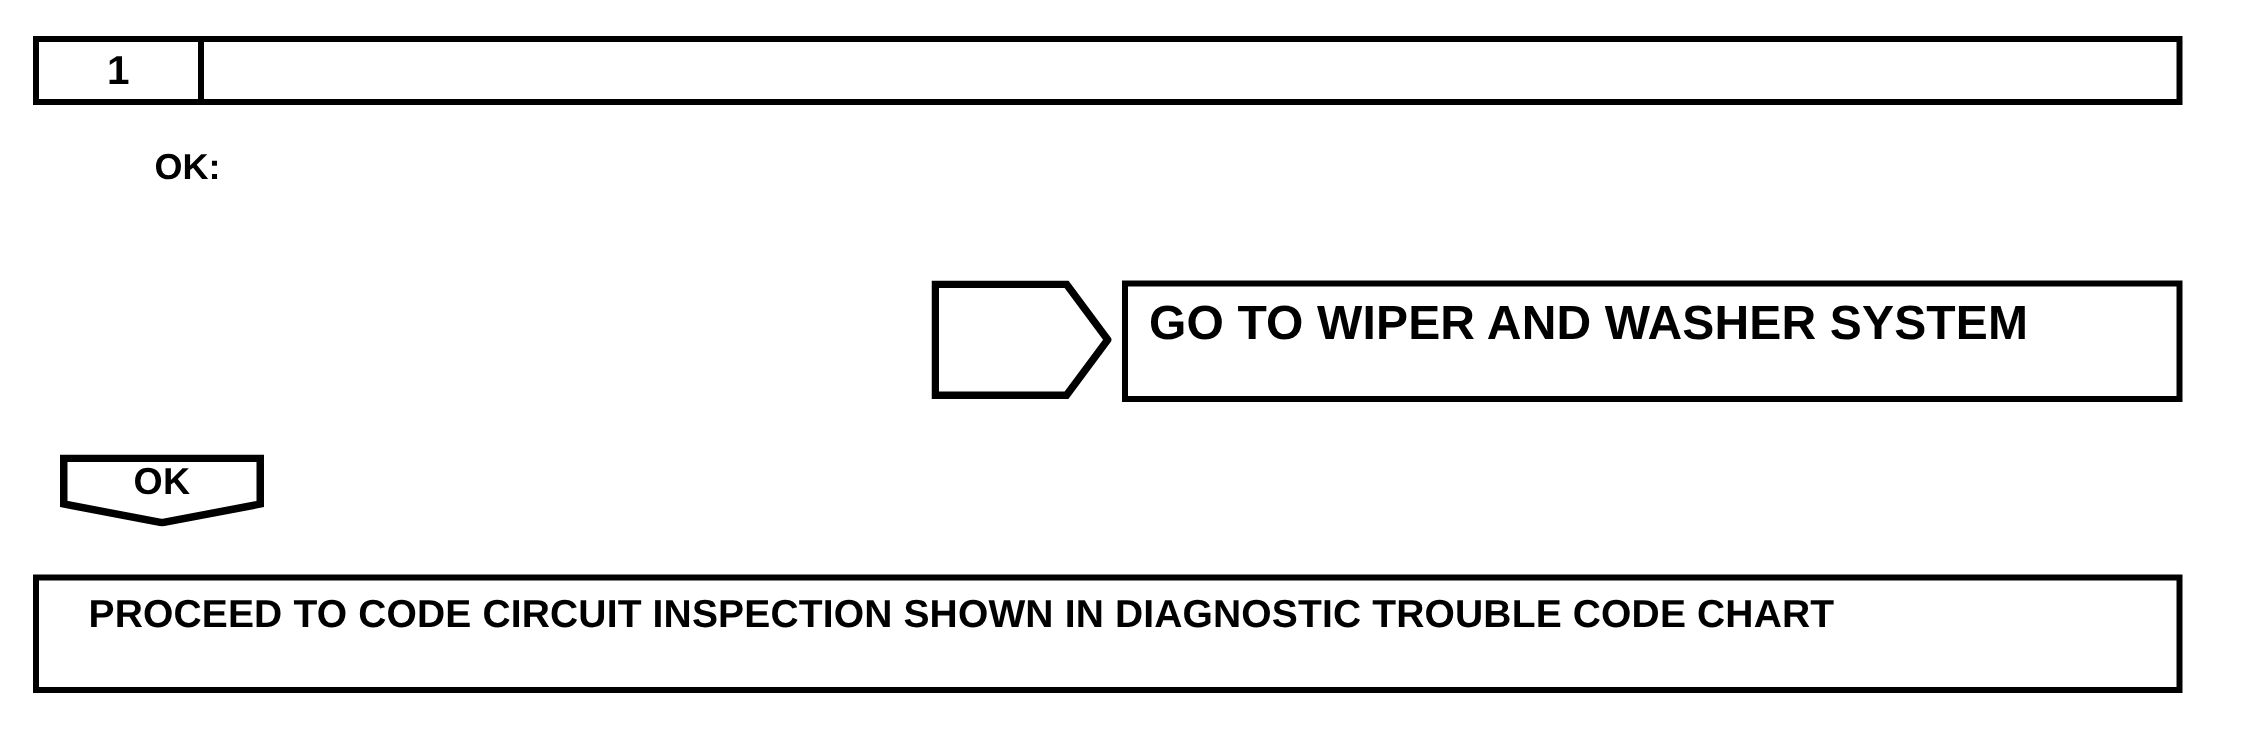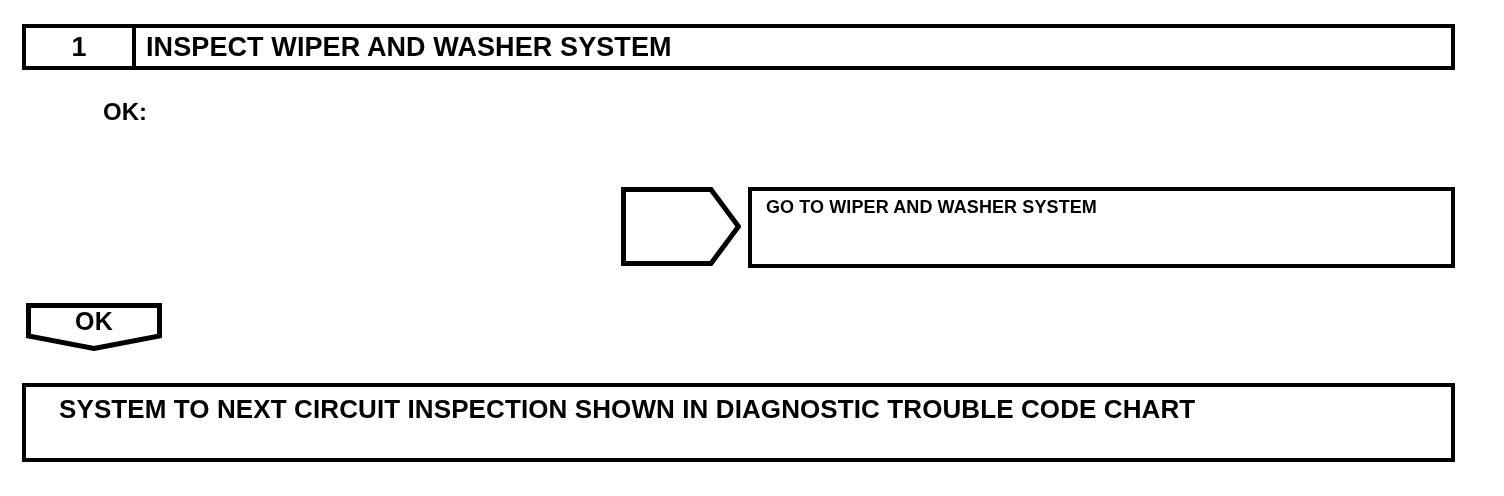--- a/index.html
+++ b/index.html
@@ -122,31 +122,31 @@
     left: 127px;   
     top: 0px;
     width: 707px;  
     height: 81px;
     border: 4px solid #000;
     box-sizing: border-box;
     background: #fff;
     padding: 7px 0 0 14px;
   }
   .goto-box .goto-label {
-    font-size: 18px;
+    font-size: 32px;
     font-weight: bold;
     line-height: 1.1;
     letter-spacing: 0.1px;
     white-space: nowrap;
   }
 
   
   .ok-banner {
     position: absolute;
-    left: 26px;
+    left: 40px;
     top: 303px;
     width: 136px;
     height: 48px;
   }
   .ok-banner svg {
     position: absolute;
     inset: 0;
     display: block;
   }
   .ok-banner .ok-label {
@@ -186,23 +186,20 @@
 </style>
 </head>
 <body>
 
 <div id="canvas">
 
   <div class="step-header">
     <div class="step-number-cell">
       <span class="num">1</span>
     </div>
-    <div class="step-title-cell">
-      <span class="title">INSPECT WIPER AND WASHER SYSTEM</span>
-    </div>
   </div>
 
   <div class="criterion">
     <div class="label">OK:</div>
   </div>
 
   <div class="ng-row">
 
     <div class="ng-tag">
       <svg viewBox="0 0 120 79" width="120" height="79" aria-hidden="true">
@@ -217,16 +214,16 @@
   </div>
 
   <div class="ok-banner">
     <svg viewBox="0 0 136 48" width="136" height="48" aria-hidden="true">
       <polygon points="2.5,2.5 133.5,2.5 133.5,33 68,45.5 2.5,33" fill="#ffffff" stroke="#000000" stroke-width="5" stroke-linejoin="miter"></polygon>
     </svg>
     <span class="ok-label">OK</span>
   </div>
 
   <div class="result-box">
-    <span class="result-label">SYSTEM TO NEXT CIRCUIT INSPECTION SHOWN IN DIAGNOSTIC TROUBLE CODE CHART</span>
+    <span class="result-label">PROCEED TO CODE CIRCUIT INSPECTION SHOWN IN DIAGNOSTIC TROUBLE CODE CHART</span>
   </div>
 
 </div>
 
 </body></html>

